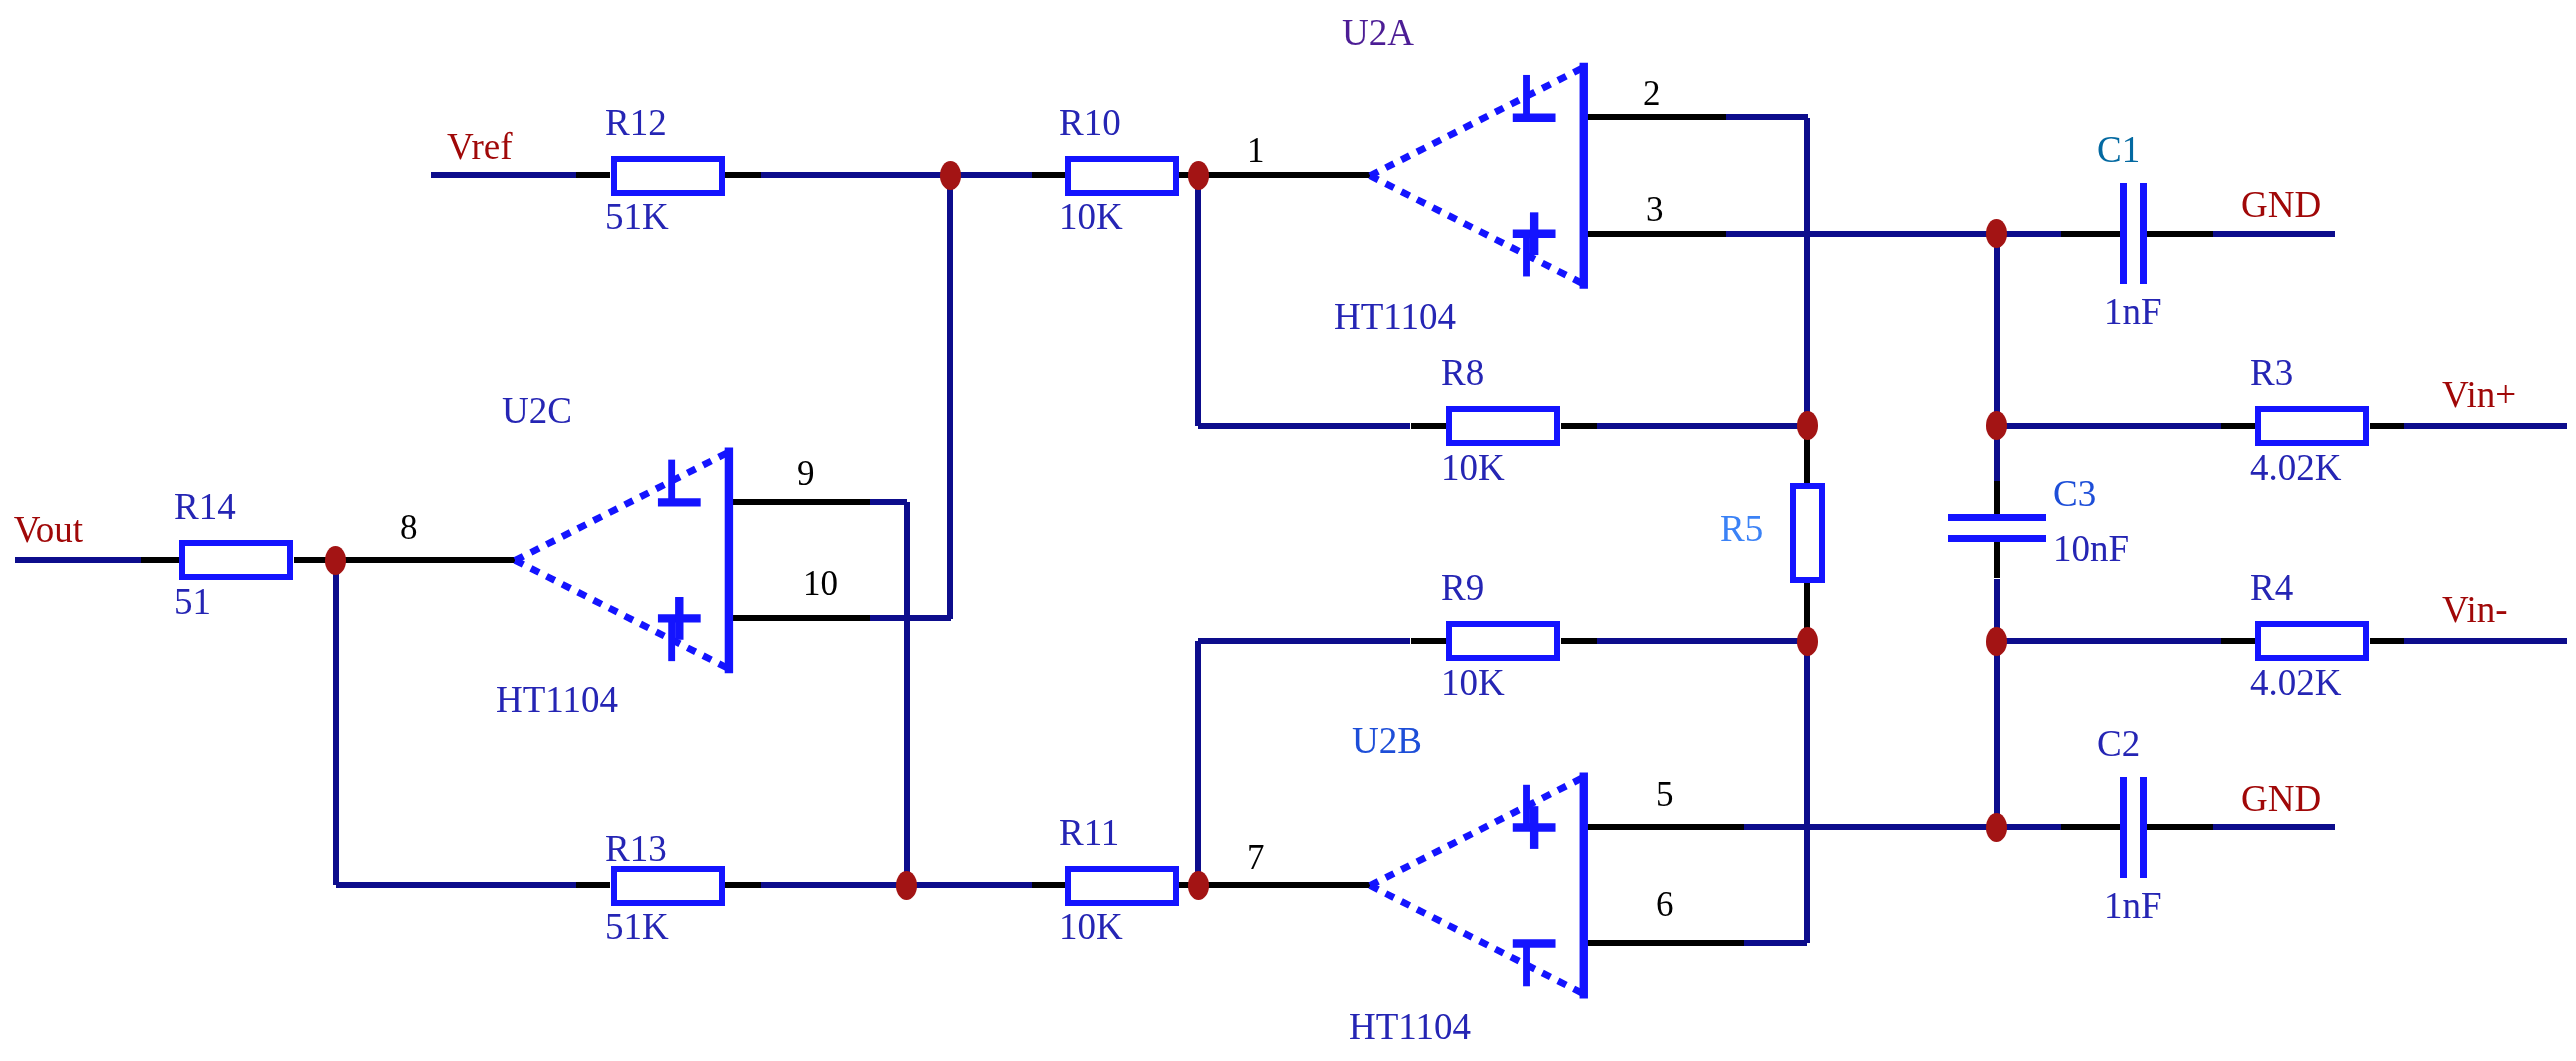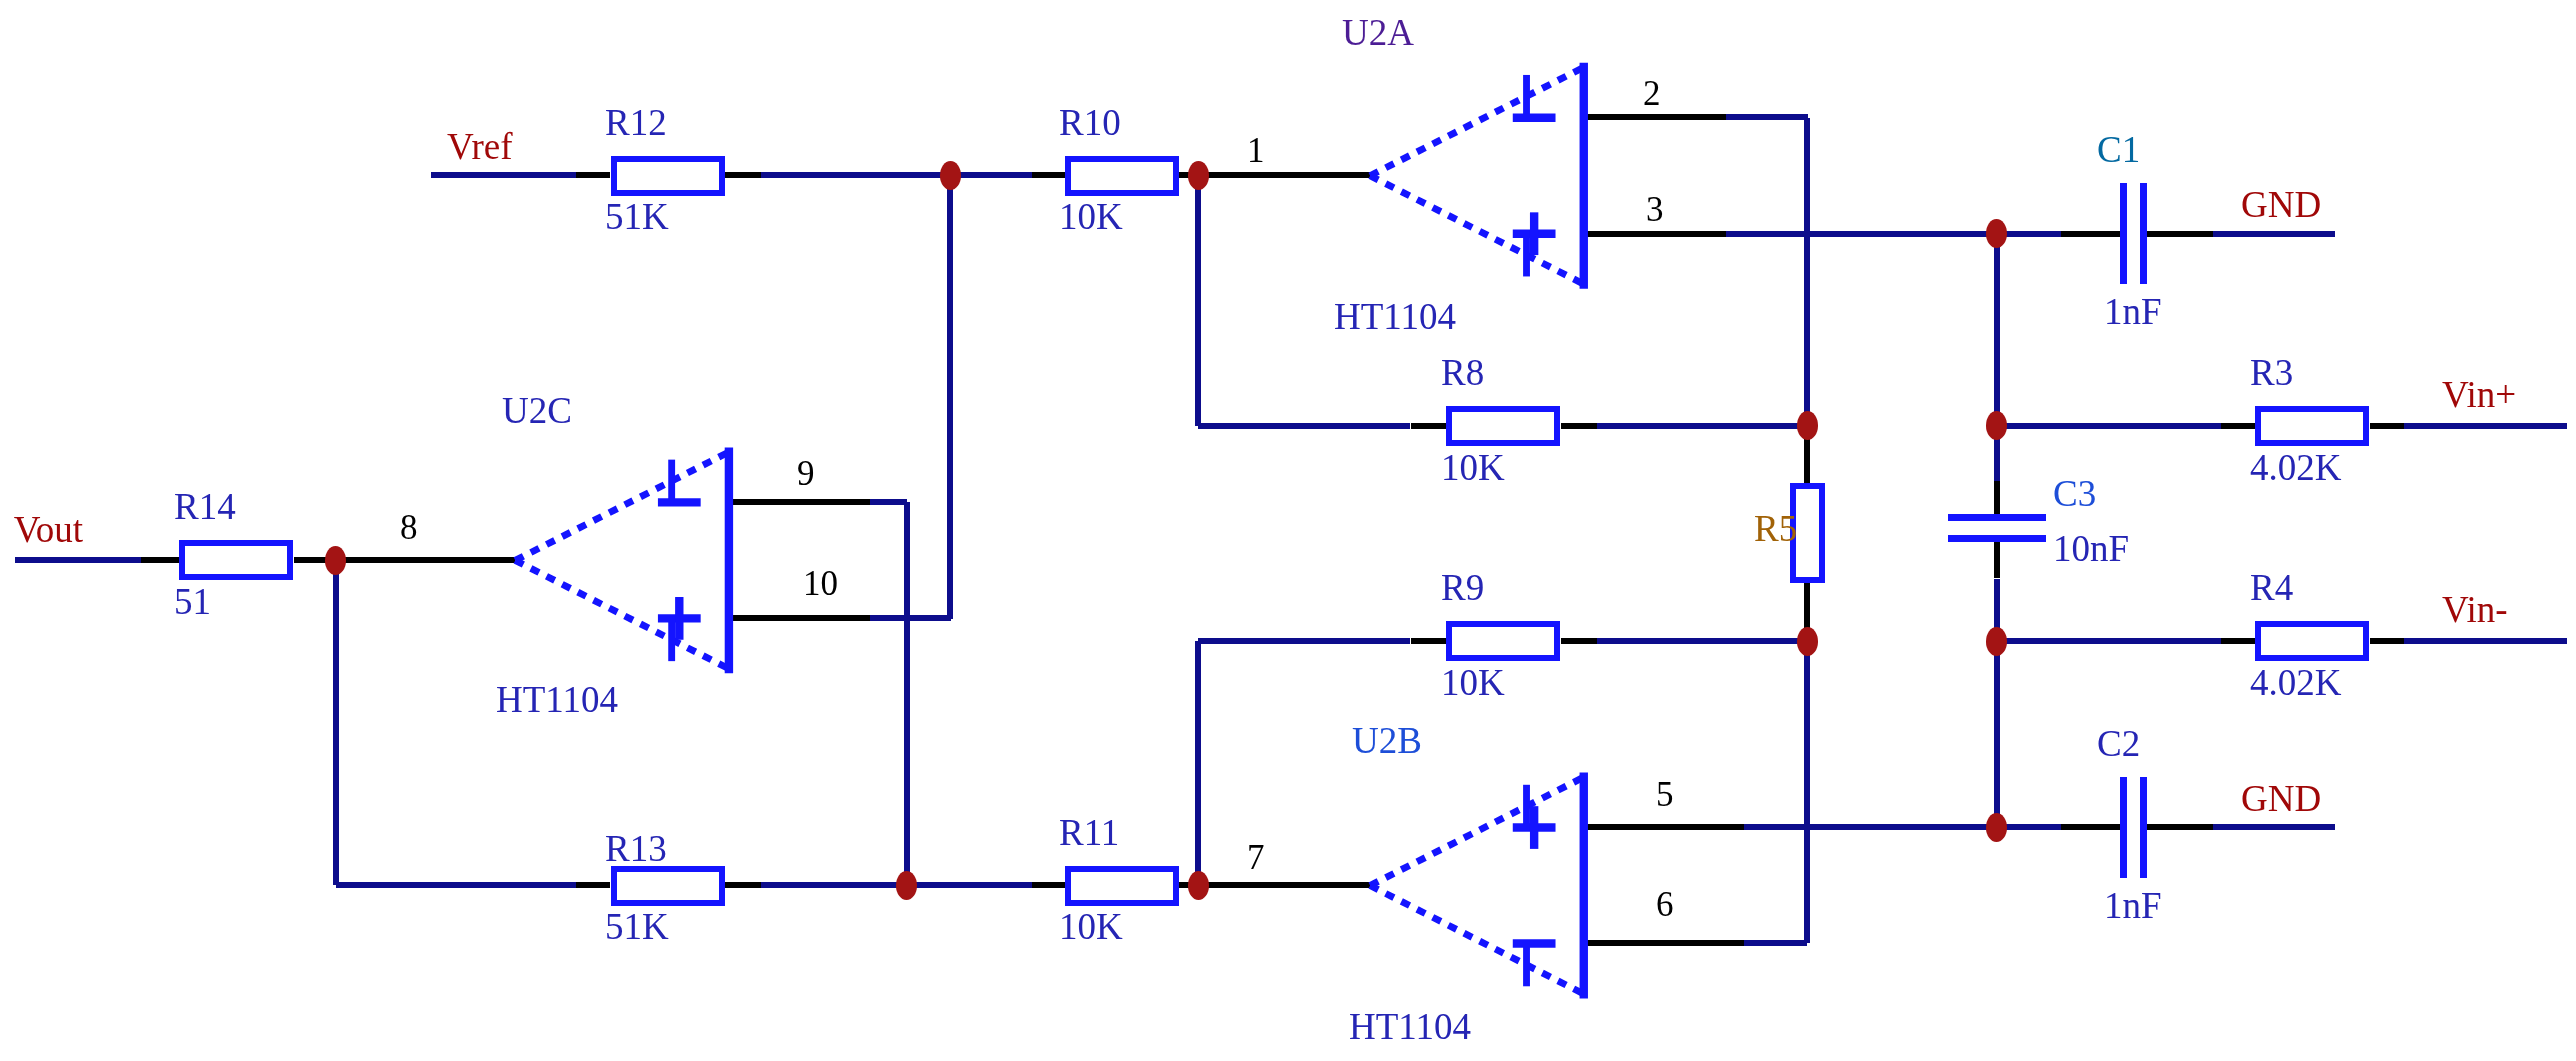--- a/index.html
+++ b/index.html
@@ -114,21 +114,21 @@
     <div class="rbox" style="left: 1446px; top: 621px; width: 114px; height: 40px; border: 6.9px solid rgb(20, 20, 255);"></div>
     <div class="lbl" style="left: 1441px; top: 569px; color: rgb(37, 37, 180);">R9</div>
     <div class="lbl" style="left: 1441px; top: 664px; color: rgb(37, 37, 180);">10K</div>
     <div class="rbox" style="left: 2255px; top: 406px; width: 114px; height: 40px; border: 6.9px solid rgb(20, 20, 255);"></div>
     <div class="lbl" style="left: 2250px; top: 354px; color: rgb(37, 37, 180);">R3</div>
     <div class="lbl" style="left: 2250px; top: 449px; color: rgb(37, 37, 180);">4.02K</div>
     <div class="rbox" style="left: 2255px; top: 621px; width: 114px; height: 40px; border: 6.9px solid rgb(20, 20, 255);"></div>
     <div class="lbl" style="left: 2250px; top: 569px; color: rgb(37, 37, 180); text-align: right;">R4</div>
     <div class="lbl" style="left: 2250px; top: 664px; color: rgb(37, 37, 180);">4.02K</div>
     <div class="rbox" style="left: 1790px; top: 483px; width: 35px; height: 100px; border: 6.9px solid rgb(20, 20, 255);"></div>
-    <div class="lbl" style="left: 1720px; top: 510px; color: #a16207; margin-left: 34px;">R5</div>
+    <div class="lbl" style="left: 1720px; top: 510px; color: #3b82f6;">R5</div>
     <div class="plate" style="left: 2120px; top: 183px; width: 6.9px; height: 101px; background: rgb(20, 20, 255);"></div>
     <div class="plate" style="left: 2140px; top: 183px; width: 6.9px; height: 101px; background: rgb(20, 20, 255);"></div>
     <div class="lbl" style="left: 2097px; top: 131px; color: #0369a1;">C1</div>
     <div class="lbl" style="left: 2104px; top: 293px; color: rgb(37, 37, 180);">1nF</div>
     <div class="plate" style="left: 2120px; top: 777px; width: 6.9px; height: 101px; background: rgb(20, 20, 255);"></div>
     <div class="plate" style="left: 2140px; top: 777px; width: 6.9px; height: 101px; background: rgb(20, 20, 255);"></div>
     <div class="lbl" style="left: 2097px; top: 725px; color: rgb(37, 37, 180);">C2</div>
     <div class="lbl" style="left: 2104px; top: 887px; color: rgb(37, 37, 180);">1nF</div>
     <div class="plate" style="left: 1948px; top: 514px; width: 98px; height: 6.9px; background: rgb(20, 20, 255);"></div>
     <div class="plate" style="left: 1948px; top: 535px; width: 98px; height: 6.9px; background: rgb(20, 20, 255);"></div>

